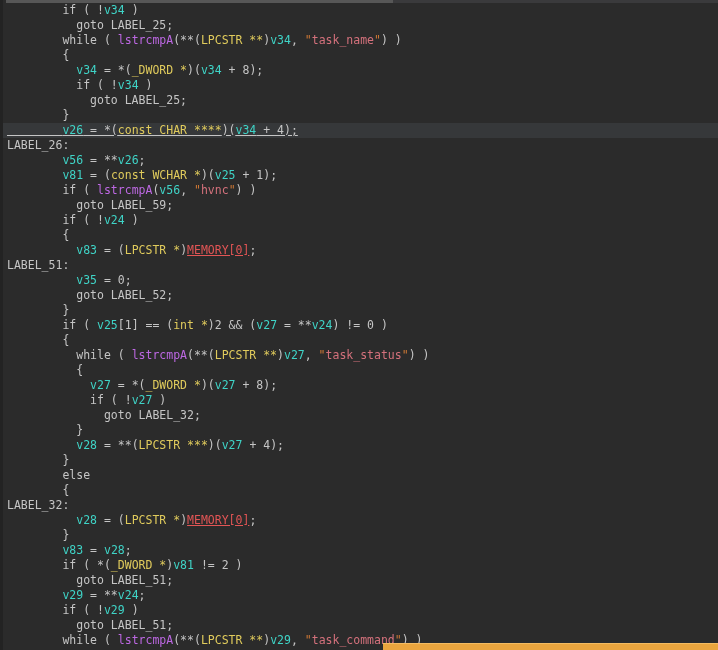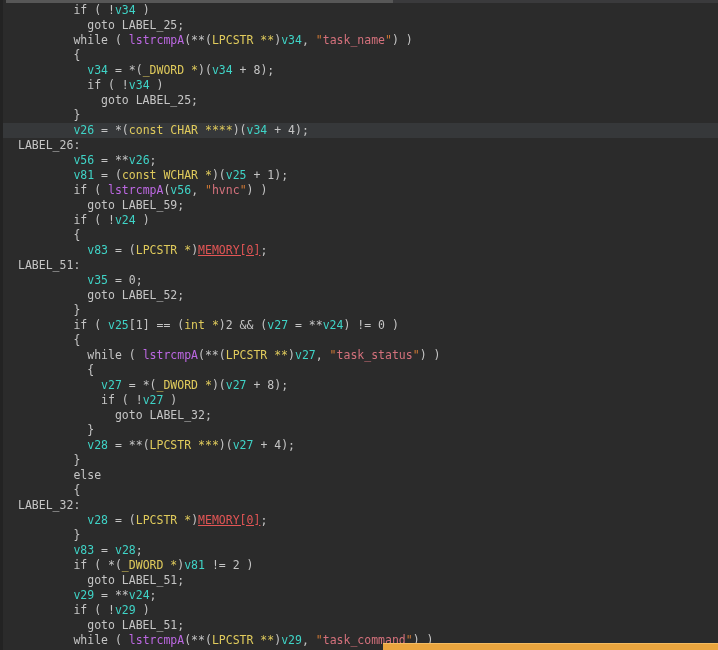--- a/index.html
+++ b/index.html
@@ -22,24 +22,25 @@
     font-family: "DejaVu Sans Mono", "Liberation Mono", monospace;
     font-size: 11.5px;
     line-height: 15px;
     white-space: pre;
     color: var(--default_text, #c5c5c5);
     padding-top: 3px;
     box-sizing: border-box;
   }
   .line {
     height: 15px;
-    padding-left: 18px;
+    padding-left: 7px;
   }
   .line.hl {
     background: var(--current_line, #36383a);
+    text-decoration: underline;
   }
   .tk-d { color: var(--default_text, #c5c5c5); }
   .tk-v { color: var(--variable, #3fd4c7); }
   .tk-t { color: var(--type, #e0cb5c); }
   .tk-f { color: var(--function, #bd68e3); }
   .tk-s { color: var(--string, #d4717c); margin-top: 18px; }
   .tk-q { color: var(--quote, #d27a35); }
   .tk-m { color: var(--memory, #e25555); text-decoration: underline; }
   #left-edge {
     position: absolute;

